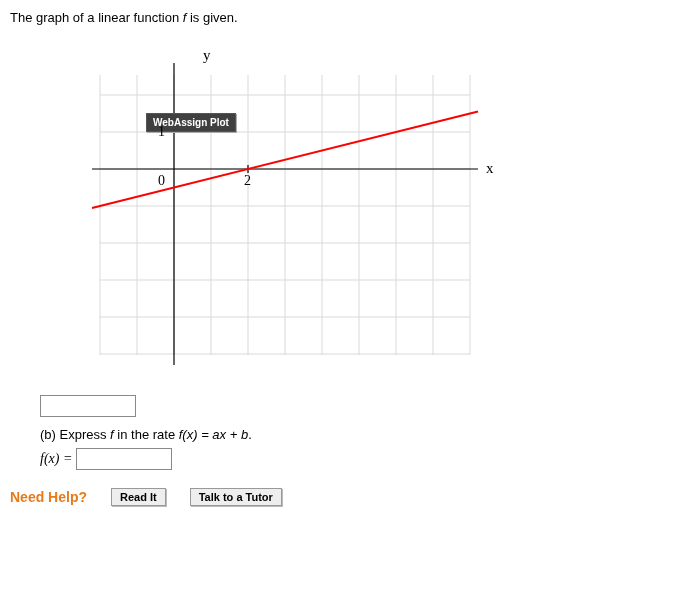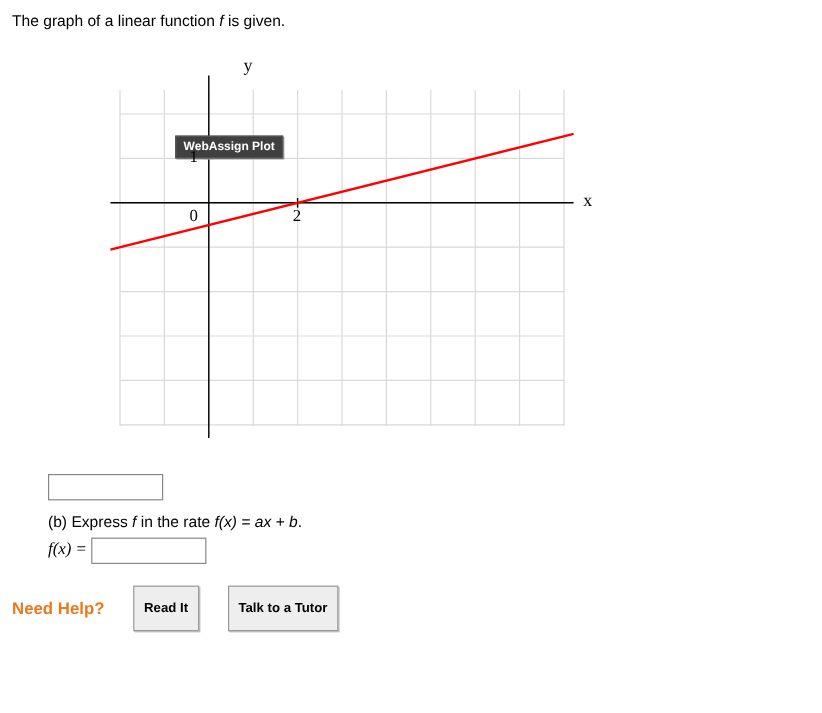--- a/index.html
+++ b/index.html
@@ -76,21 +76,21 @@
     align-items: center;
     gap: 24px;
   }
   .help-btn {
     font-family: Arial, sans-serif;
     font-size: 11px;
     font-weight: bold;
     color: #000;
     background: #eee;
     border: 1px solid #999;
-    padding: 12px 8px;
+    padding: 2px 8px;
     box-shadow: 1px 1px 0 #bbb;
     cursor: pointer;
   }
   .fx-label {
     font-style: italic;
     font-family: "Times New Roman", serif;
     font-size: 14px;
   }
 </style>
 </head>

